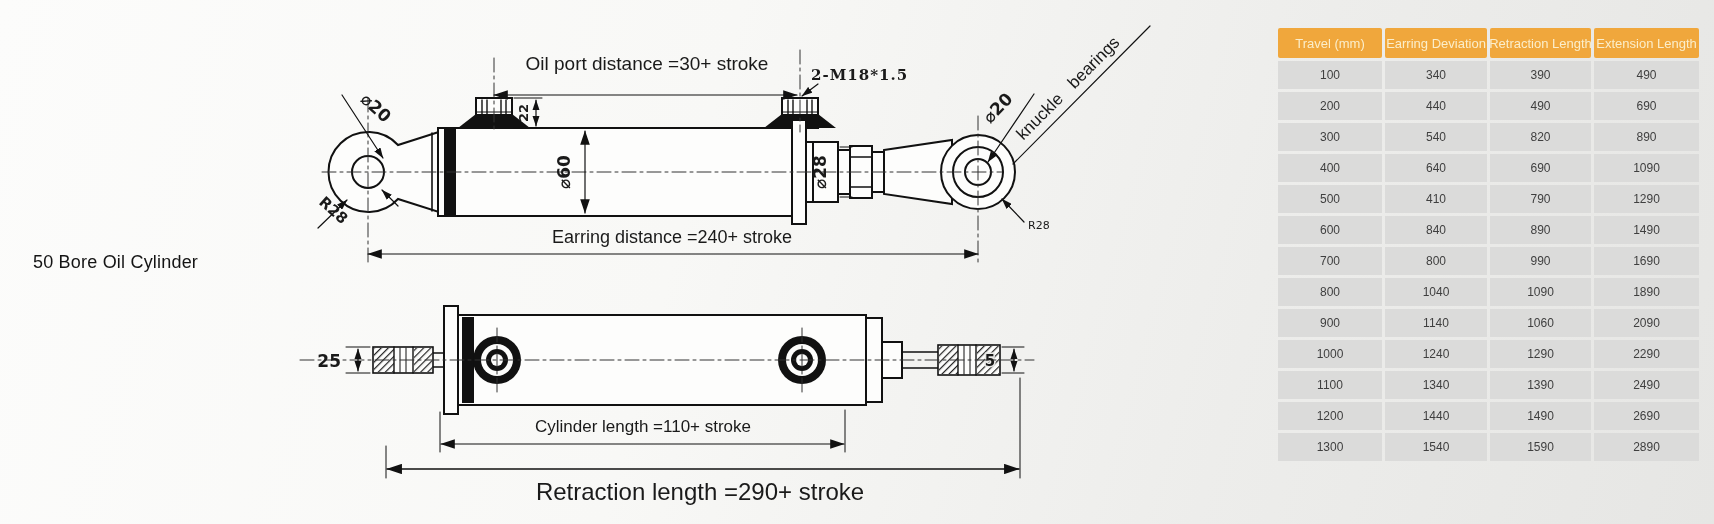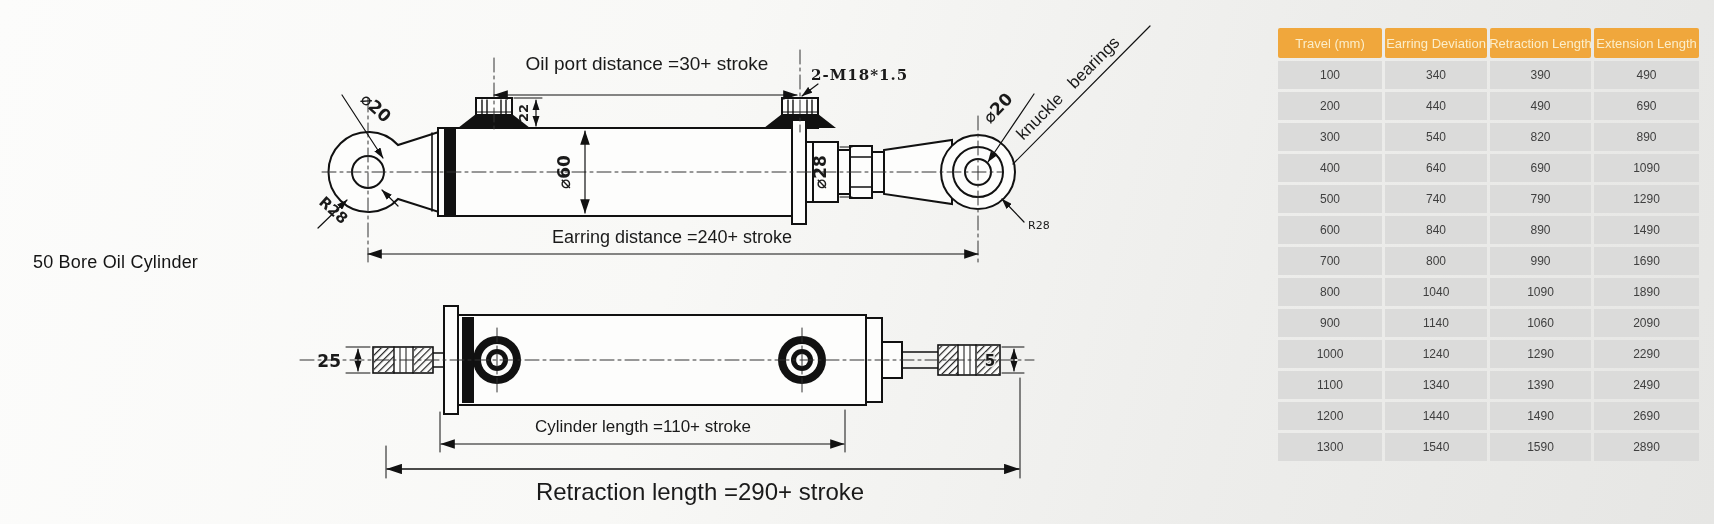--- a/index.html
+++ b/index.html
@@ -268,21 +268,21 @@
     <div class="td">690</div>
     <div class="td">300</div>
     <div class="td">540</div>
     <div class="td">820</div>
     <div class="td">890</div>
     <div class="td">400</div>
     <div class="td">640</div>
     <div class="td">690</div>
     <div class="td">1090</div>
     <div class="td">500</div>
-    <div class="td">740</div>
+    <div class="td">410</div>
     <div class="td">790</div>
     <div class="td">1290</div>
     <div class="td">600</div>
     <div class="td">840</div>
     <div class="td">890</div>
     <div class="td">1490</div>
     <div class="td">700</div>
     <div class="td">800</div>
     <div class="td">990</div>
     <div class="td">1690</div>

